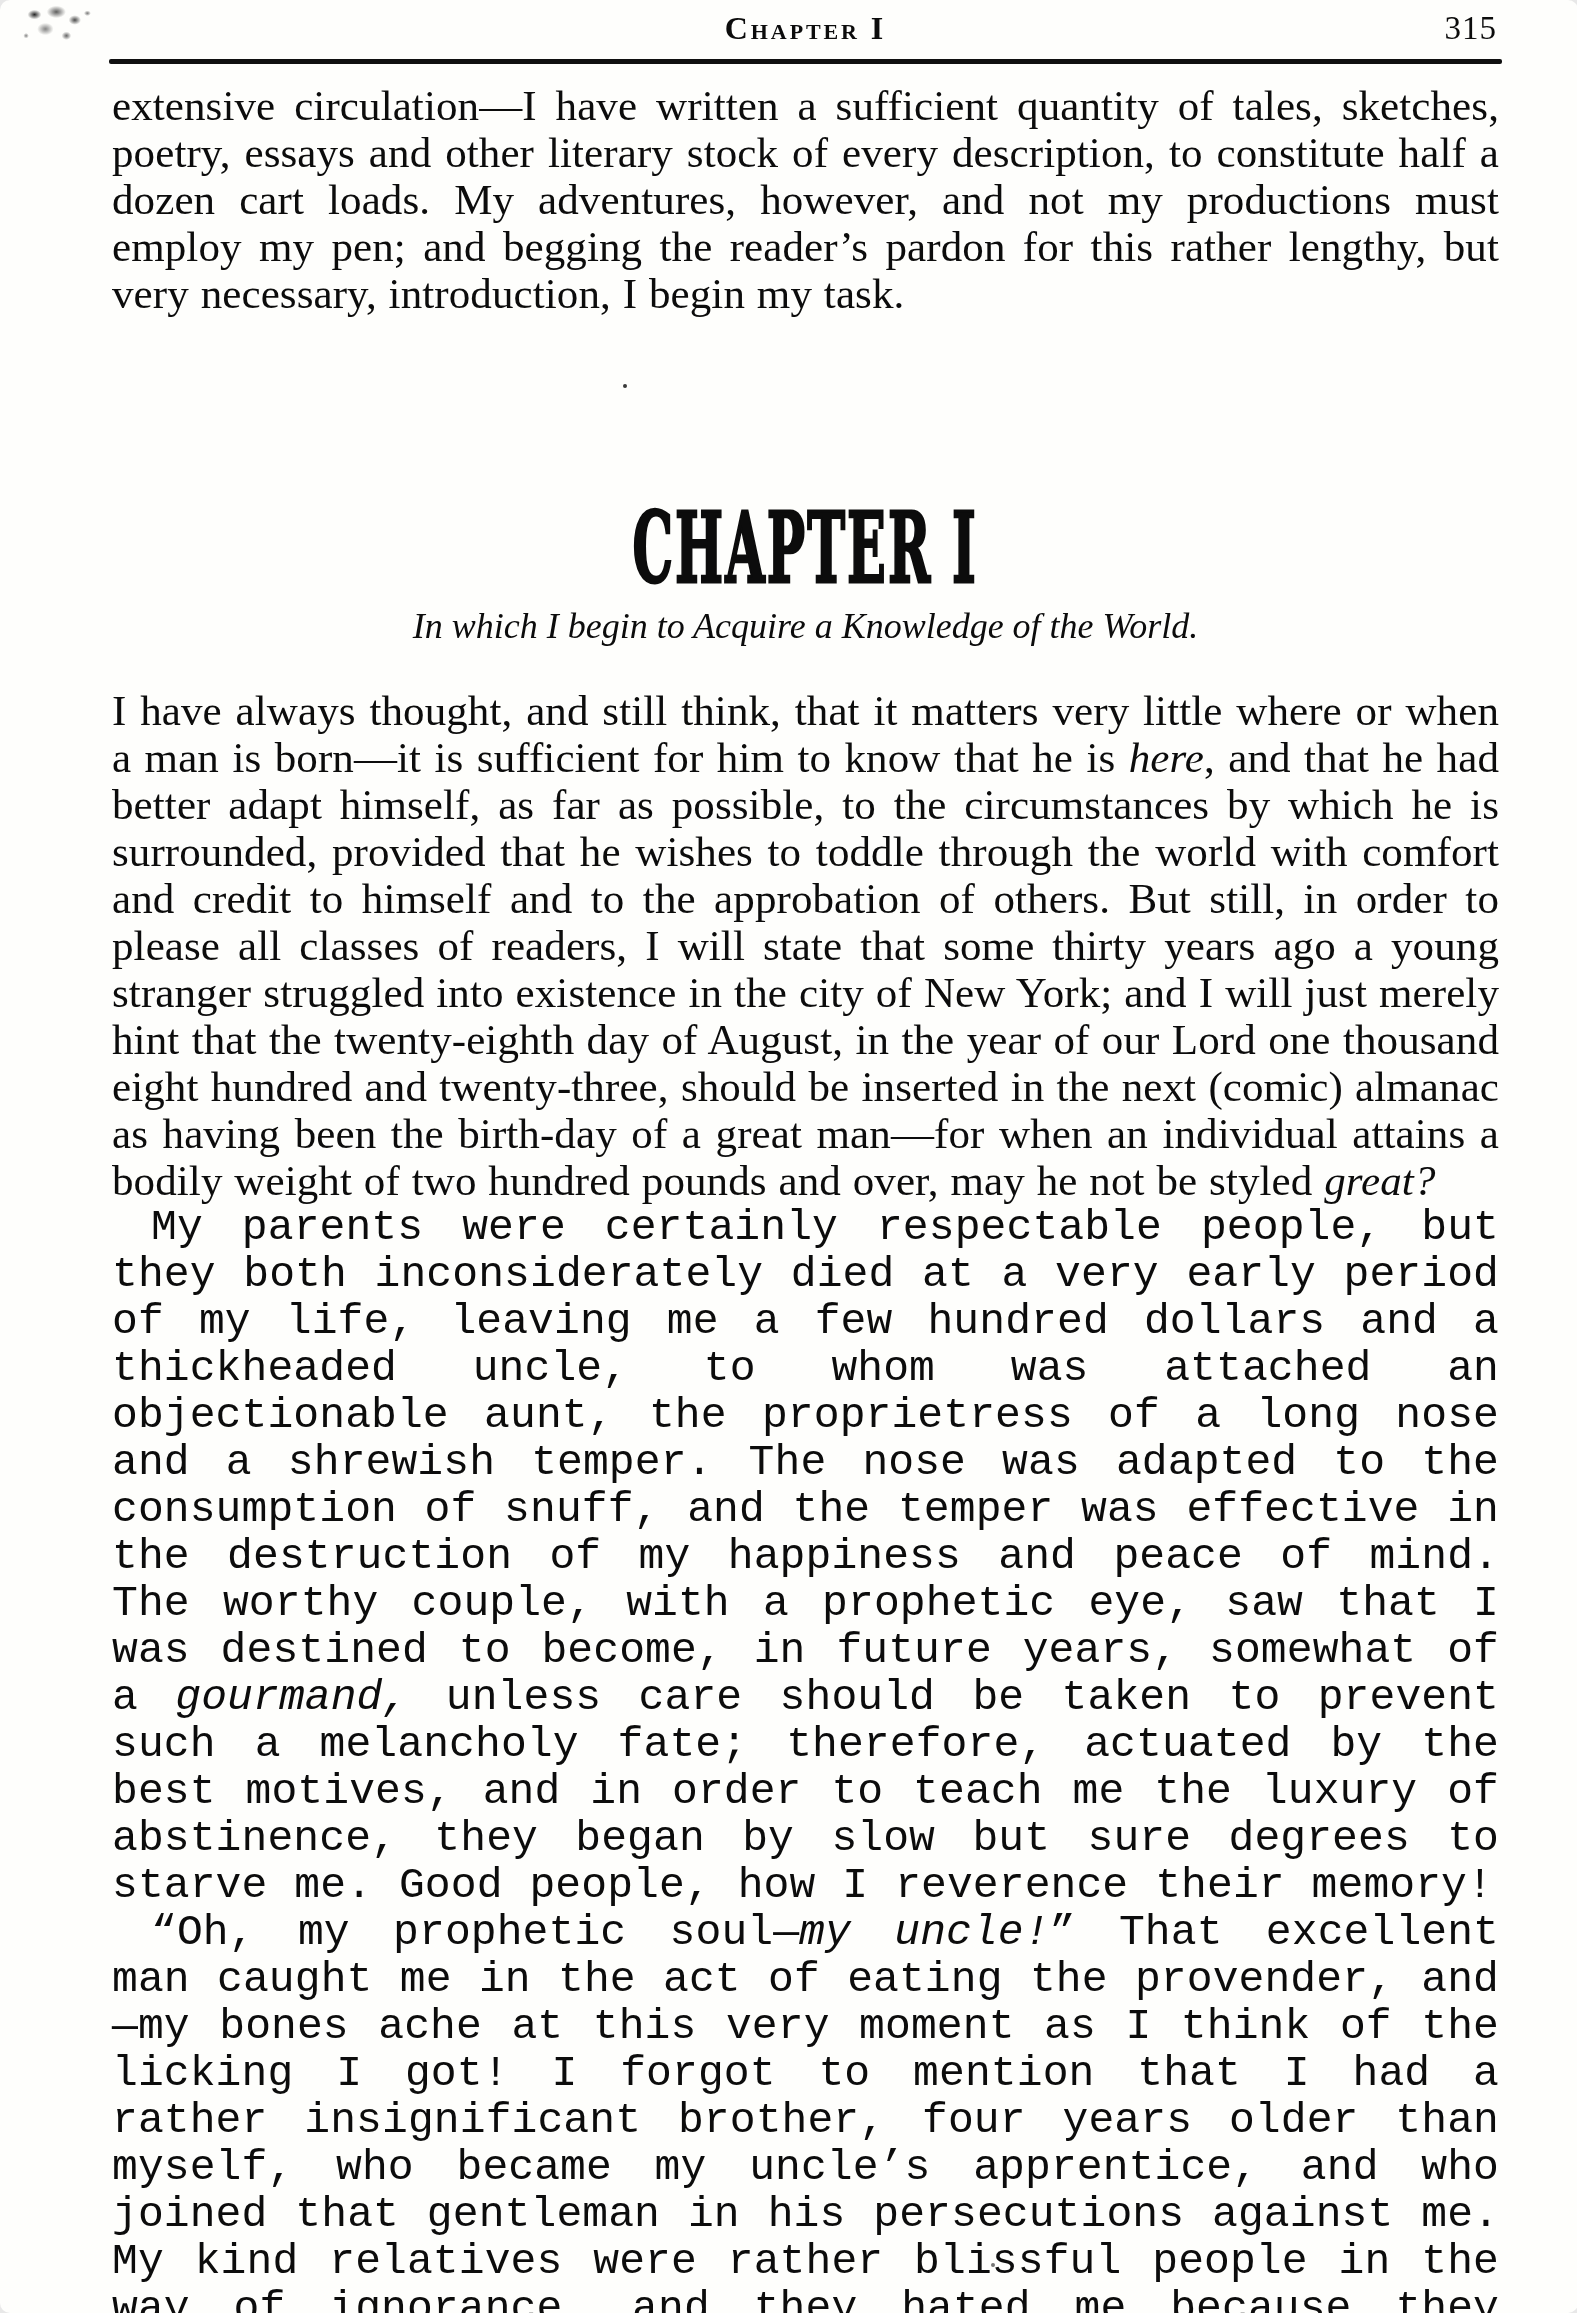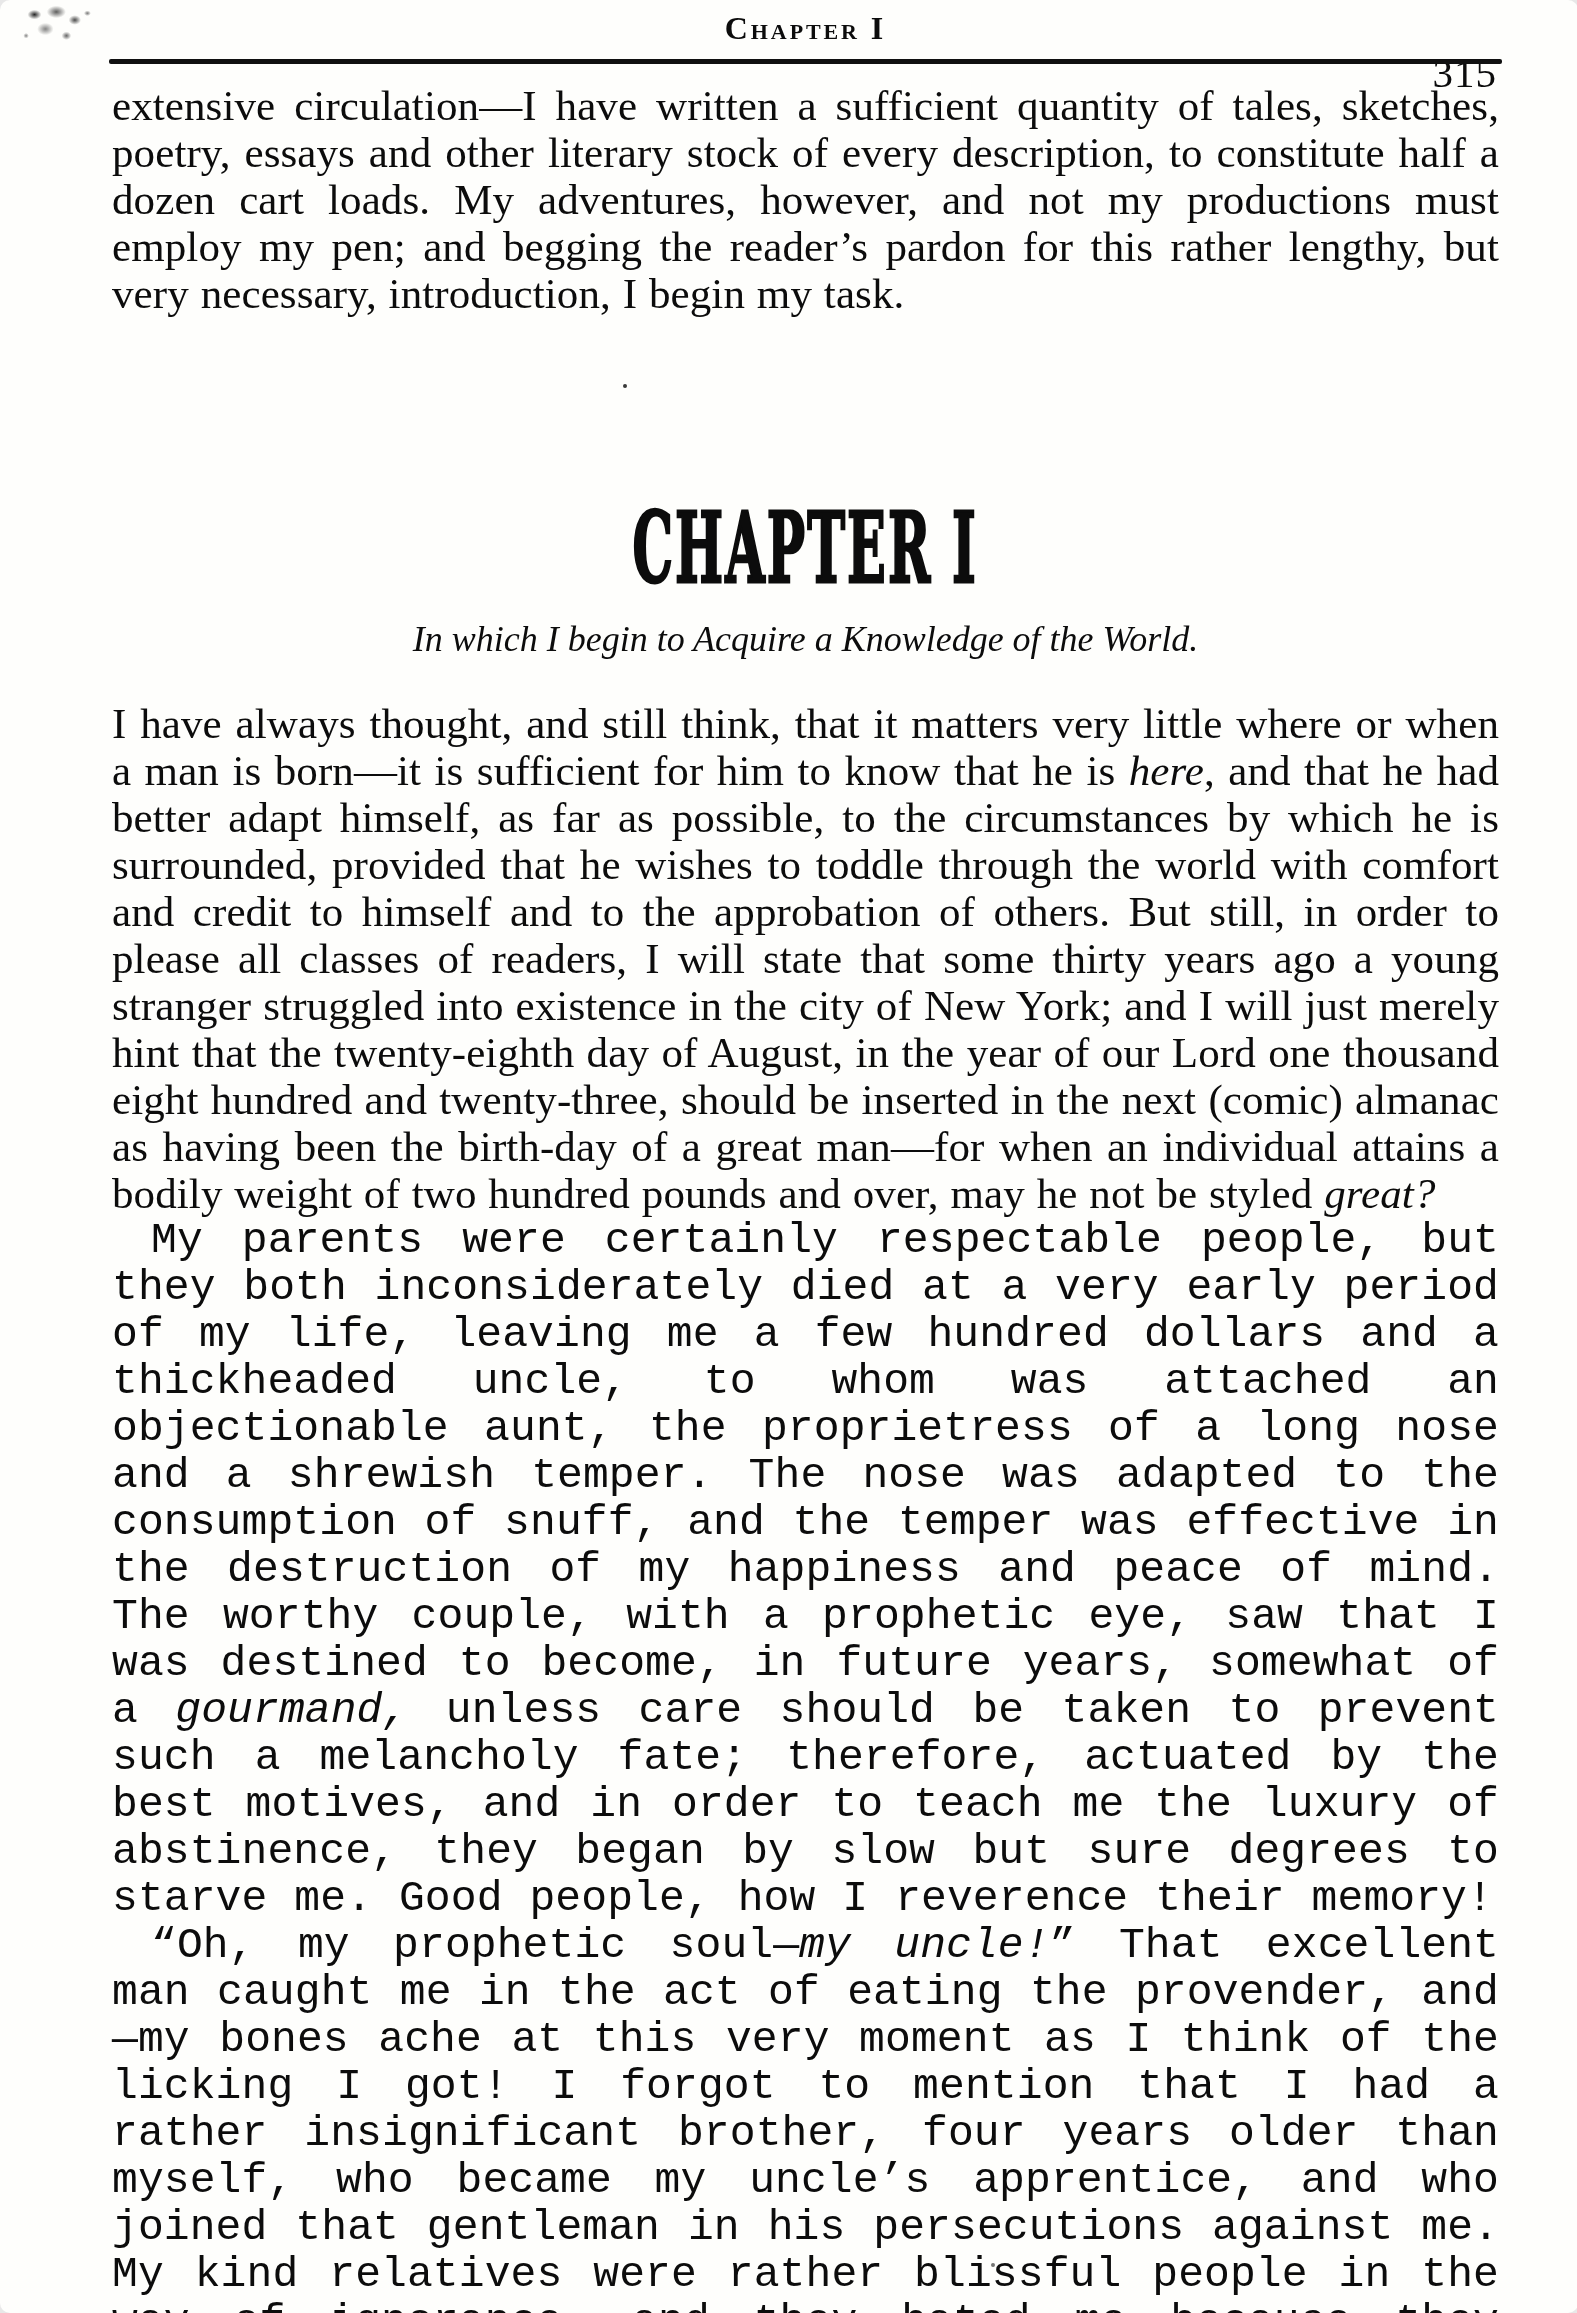--- a/index.html
+++ b/index.html
@@ -58,23 +58,22 @@
     text-align: center;
     font-variant: small-caps;
     font-weight: 600;
     font-size: 32px;
     letter-spacing: 2.9px;
   }
   .page-number {
     position: absolute;
     right: 2px;
     top: 0;
-    font-size: 41px;
+    font-size: 33px;
     letter-spacing: 1px;
-    margin-top: 39px;
   }
   .rule {
     position: absolute;
     left: 109px;
     top: 59px;
     width: 1393px;
     height: 4.9px;
     background: #101010;
     border-radius: 2px;
   }
@@ -109,21 +108,21 @@
     font-family: "DejaVu Serif", serif;
     font-weight: bold;
     font-size: 98px;
     letter-spacing: 3.9px;
     transform: scaleX(0.52);
     transform-origin: center;
     -webkit-text-stroke: 2.9px #0c0c0c;
     white-space: nowrap;
   }
   .subtitle {
-    margin: 20px 0 0 0;
+    margin: 7px 0 0 0;
     text-align: center;
     font-style: italic;
     font-size: 36px;
     line-height: 43px;
   }
   .body-start { margin-top: 39px; }
 </style>
 </head>
 <body>
 

